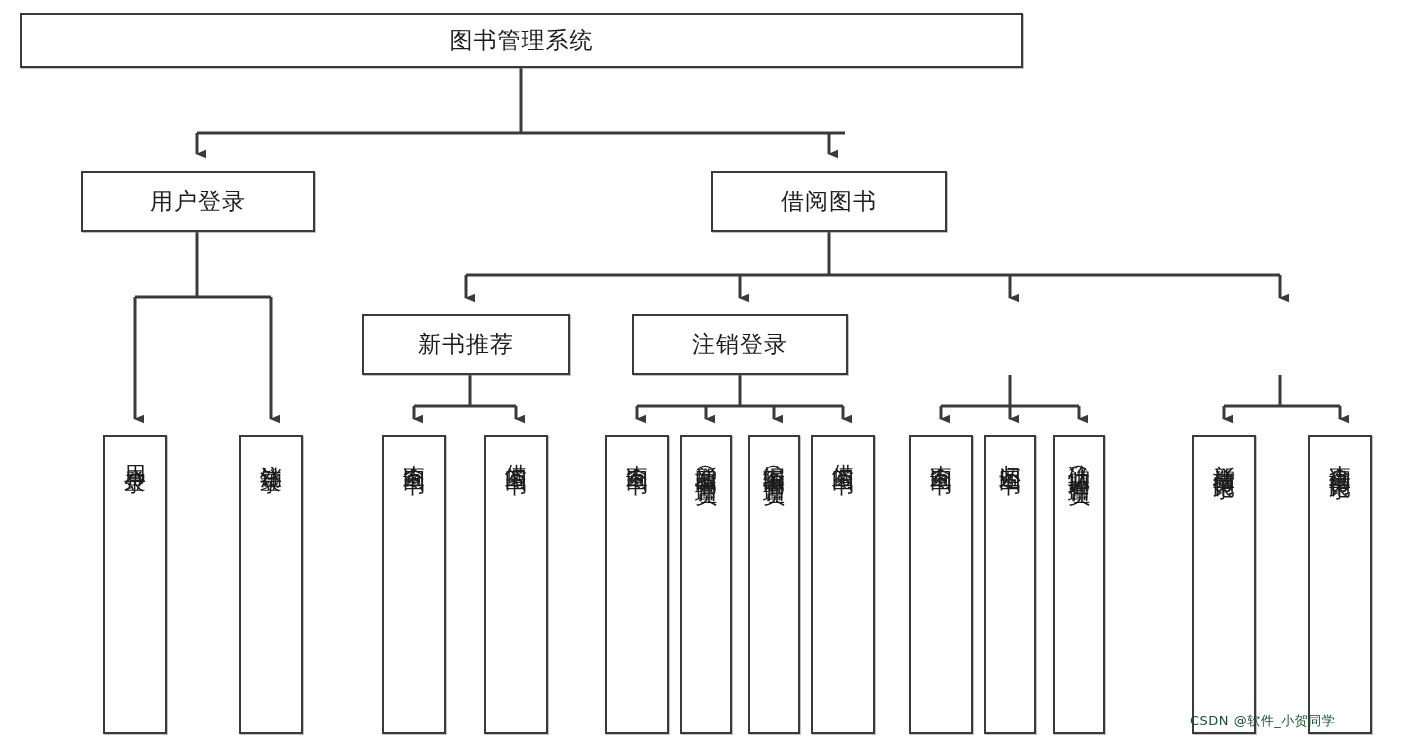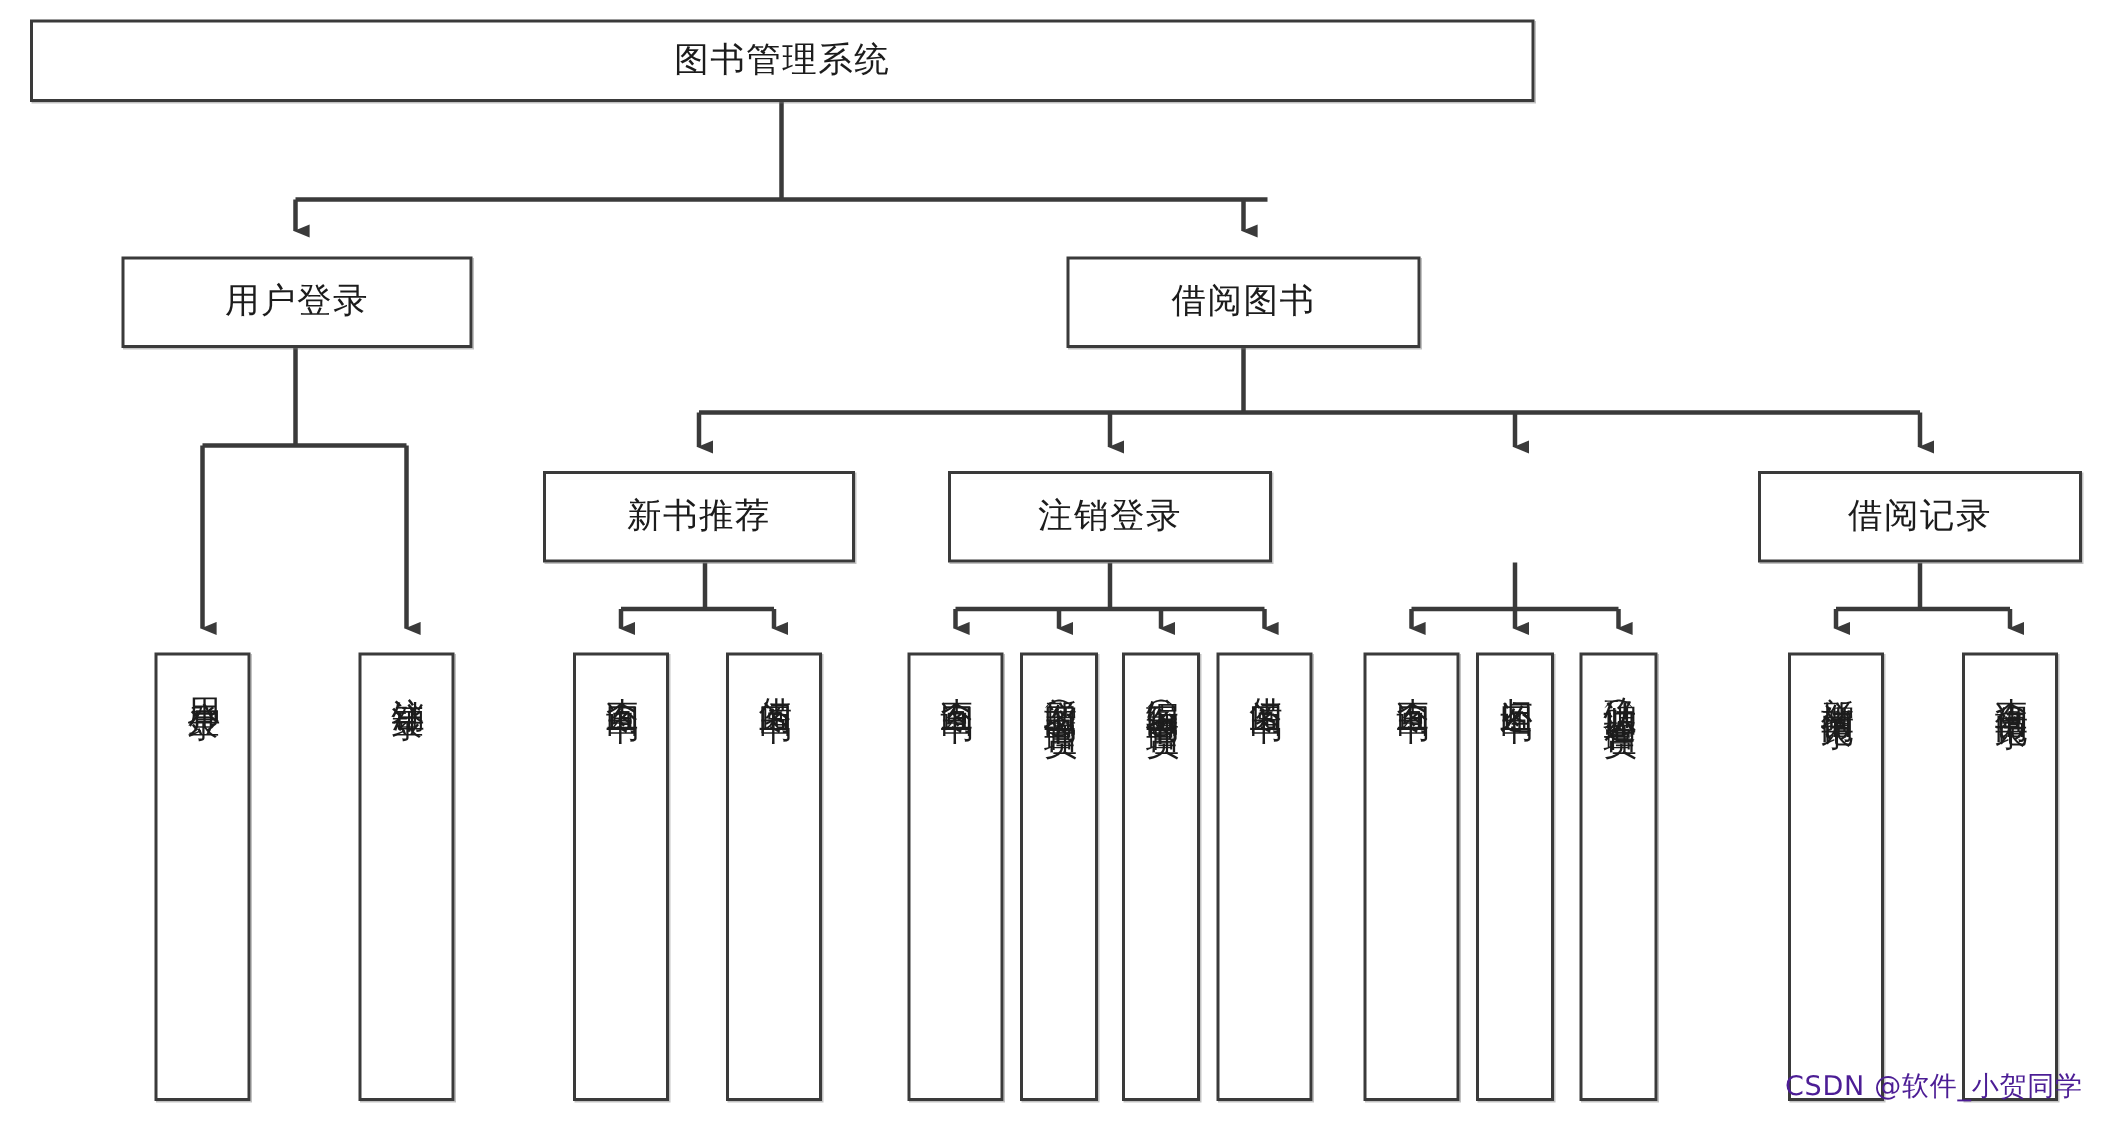--- a/index.html
+++ b/index.html
@@ -57,22 +57,22 @@
     text-orientation: upright;
     font-size: 22px;
     letter-spacing: 3px;
     line-height: 1;
     white-space: nowrap;
   }
   #watermark {
     position: absolute;
     left: 1190px;
     top: 712px;
-    font-size: 18px;
-    color: #4c1d95;
+    font-size: 13px;
+    color: #14532d;
     letter-spacing: 0.5px;
     white-space: nowrap;
     font-family: "DejaVu Sans", "Liberation Sans", sans-serif;
   }
 </style>
 </head>
 <body>
 
 <div id="diagram-root">
 
@@ -136,23 +136,20 @@
   <div class="node horiz" style="left:711px; top:171px; width:236px; height:61px;">
     <span class="label">借阅图书</span>
   </div>
 
   <div class="node horiz" style="left:362px; top:314px; width:208px; height:61px;">
     <span class="label">新书推荐</span>
   </div>
   <div class="node horiz" style="left:632px; top:314px; width:216px; height:61px;">
     <span class="label">注销登录</span>
   </div>
-  <div class="node horiz" style="left:1172px; top:314px; width:216px; height:61px;">
-    <span class="label">借阅记录</span>
-  </div>
 
   <div class="node vert" style="left:103px; top:435px; width:64px; height:299px;">
     <span class="label">用户登录</span>
   </div>
   <div class="node vert" style="left:239px; top:435px; width:64px; height:299px;">
     <span class="label">注销登录</span>
   </div>
 
   <div class="node vert" style="left:382px; top:435px; width:64px; height:299px;">
     <span class="label">查询图书</span>

